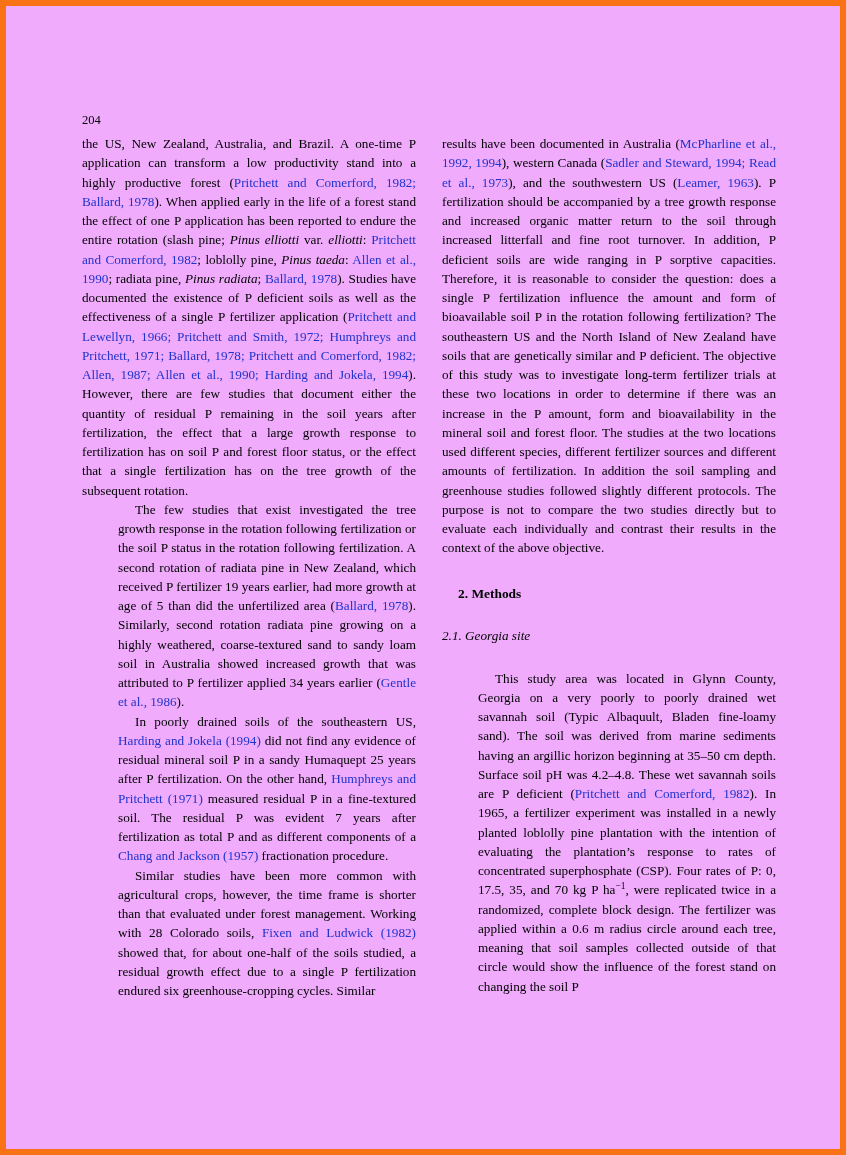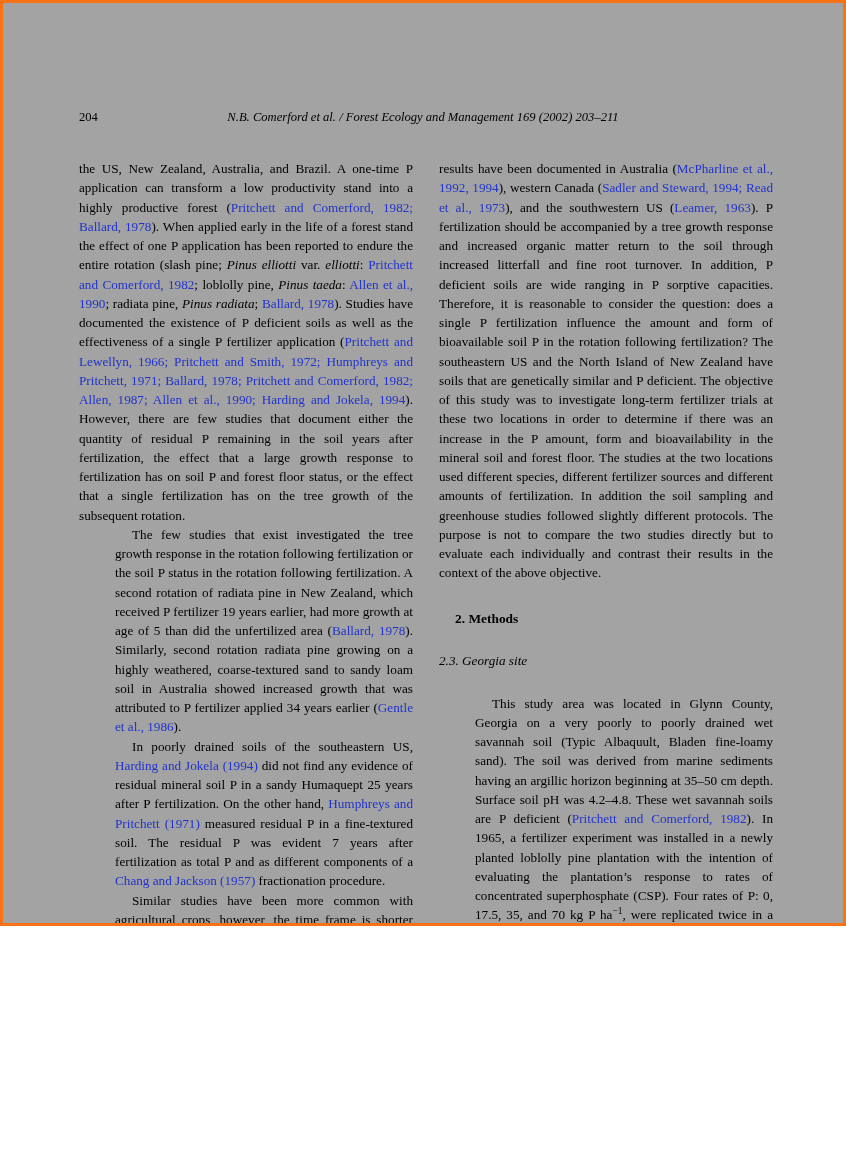--- a/index.html
+++ b/index.html
@@ -1,22 +1,22 @@
 <!DOCTYPE html>
 <html style="--link-color: #2033cc;"><head>
 <meta charset="utf-8">
 <style>
   html, body { margin: 0; padding: 0; background: #ffffff; }
   .page {
     position: relative;
     width: 846px;
-    height: 926px;
+    height: 1155px;
     box-sizing: border-box;
-    background: #a3a3a3;
-    border: 3px solid #f97316;
+    background: #f0abfc;
+    border: 6px solid #f97316;
     font-family: "Liberation Serif", serif;
     color: #000000;
     overflow: hidden;
   }
   .running-head {
     position: absolute;
     top: 107px;
     left: 76px;
     right: 76px;
     height: 18px;
@@ -29,21 +29,21 @@
     font-style: normal;
   }
   .running-title {
     display: block;
     width: 100%;
     text-align: center;
     font-style: italic;
   }
   .columns {
     position: absolute;
-    top: 156px;
+    top: 128px;
     left: 76px;
     width: 694px;
     display: flex;
     gap: 26px;
   }
   .col {
     width: 334px;
     flex: 0 0 334px;
   }
   .col p {
@@ -71,29 +71,28 @@
   }
   .it { font-style: italic; }
   sup { font-size: 0.72em; line-height: 0; }
 </style>
 </head>
 <body>
 
 <div class="page">
   <header class="running-head">
     <span class="page-number">204</span>
-    <span class="running-title">N.B. Comerford et al. / Forest Ecology and Management 169 (2002) 203–211</span>
   </header>
   <div class="columns">
     <div class="col">
         <p><span>the US, New Zealand, Australia, and Brazil. A one-time P application can transform a low productivity stand into a highly productive forest (</span><a href="#" class="cite">Pritchett and Comerford, 1982; Ballard, 1978</a><span>). When applied early in the life of a forest stand the effect of one P application has been reported to endure the entire rotation (slash pine; </span><span class="it">Pinus elliotti</span><span> var. </span><span class="it">elliotti</span><span>: </span><a href="#" class="cite">Pritchett and Comerford, 1982</a><span>; loblolly pine, </span><span class="it">Pinus taeda</span><span>: </span><a href="#" class="cite">Allen et al., 1990</a><span>; radiata pine, </span><span class="it">Pinus radiata</span><span>; </span><a href="#" class="cite">Ballard, 1978</a><span>). Studies have documented the existence of P deficient soils as well as the effectiveness of a single P fertilizer application (</span><a href="#" class="cite">Pritchett and Lewellyn, 1966; Pritchett and Smith, 1972; Humphreys and Pritchett, 1971; Ballard, 1978; Pritchett and Comerford, 1982; Allen, 1987; Allen et al., 1990; Harding and Jokela, 1994</a><span>). However, there are few studies that document either the quantity of residual P remaining in the soil years after fertilization, the effect that a large growth response to fertilization has on soil P and forest floor status, or the effect that a single fertilization has on the tree growth of the subsequent rotation.</span></p>
         <p class="indent"><span>The few studies that exist investigated the tree growth response in the rotation following fertilization or the soil P status in the rotation following fertilization. A second rotation of radiata pine in New Zealand, which received P fertilizer 19 years earlier, had more growth at age of 5 than did the unfertilized area (</span><a href="#" class="cite">Ballard, 1978</a><span>). Similarly, second rotation radiata pine growing on a highly weathered, coarse-textured sand to sandy loam soil in Australia showed increased growth that was attributed to P fertilizer applied 34 years earlier (</span><a href="#" class="cite">Gentle et al., 1986</a><span>).</span></p>
         <p class="indent"><span>In poorly drained soils of the southeastern US, </span><a href="#" class="cite">Harding and Jokela (1994)</a><span> did not find any evidence of residual mineral soil P in a sandy Humaquept 25 years after P fertilization. On the other hand, </span><a href="#" class="cite">Humphreys and Pritchett (1971)</a><span> measured residual P in a fine-textured soil. The residual P was evident 7 years after fertilization as total P and as different components of a </span><a href="#" class="cite">Chang and Jackson (1957)</a><span> fractionation procedure.</span></p>
         <p class="indent"><span>Similar studies have been more common with agricultural crops, however, the time frame is shorter than that evaluated under forest management. Working with 28 Colorado soils, </span><a href="#" class="cite">Fixen and Ludwick (1982)</a><span> showed that, for about one-half of the soils studied, a residual growth effect due to a single P fertilization endured six greenhouse-cropping cycles. Similar</span></p>
       </div>
     <div class="col">
         <p><span>results have been documented in Australia (</span><a href="#" class="cite">McPharline et al., 1992, 1994</a><span>), western Canada (</span><a href="#" class="cite">Sadler and Steward, 1994; Read et al., 1973</a><span>), and the southwestern US (</span><a href="#" class="cite">Leamer, 1963</a><span>). P fertilization should be accompanied by a tree growth response and increased organic matter return to the soil through increased litterfall and fine root turnover. In addition, P deficient soils are wide ranging in P sorptive capacities. Therefore, it is reasonable to consider the question: does a single P fertilization influence the amount and form of bioavailable soil P in the rotation following fertilization? The southeastern US and the North Island of New Zealand have soils that are genetically similar and P deficient. The objective of this study was to investigate long-term fertilizer trials at these two locations in order to determine if there was an increase in the P amount, form and bioavailability in the mineral soil and forest floor. The studies at the two locations used different species, different fertilizer sources and different amounts of fertilization. In addition the soil sampling and greenhouse studies followed slightly different protocols. The purpose is not to compare the two studies directly but to evaluate each individually and contrast their results in the context of the above objective.</span></p>
         <h2>2. Methods</h2>
-        <h3>2.3. Georgia site</h3>
+        <h3>2.1. Georgia site</h3>
         <p class="indent"><span>This study area was located in Glynn County, Georgia on a very poorly to poorly drained wet savannah soil (Typic Albaquult, Bladen fine-loamy sand). The soil was derived from marine sediments having an argillic horizon beginning at 35–50 cm depth. Surface soil pH was 4.2–4.8. These wet savannah soils are P deficient (</span><a href="#" class="cite">Pritchett and Comerford, 1982</a><span>). In 1965, a fertilizer experiment was installed in a newly planted loblolly pine plantation with the intention of evaluating the plantation’s response to rates of concentrated superphosphate (CSP). Four rates of P: 0, 17.5, 35, and 70 kg P ha</span><sup>−1</sup><span>, were replicated twice in a randomized, complete block design. The fertilizer was applied within a 0.6 m radius circle around each tree, meaning that soil samples collected outside of that circle would show the influence of the forest stand on changing the soil P</span></p>
       </div>
   </div>
 </div>
 
 </body></html>

